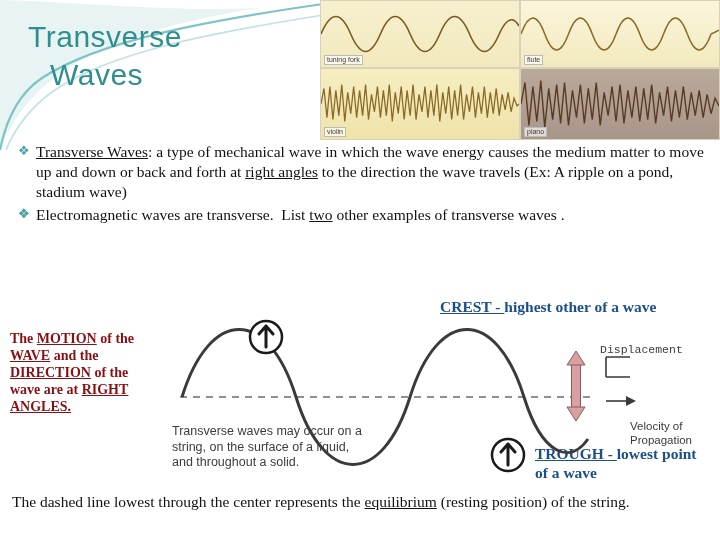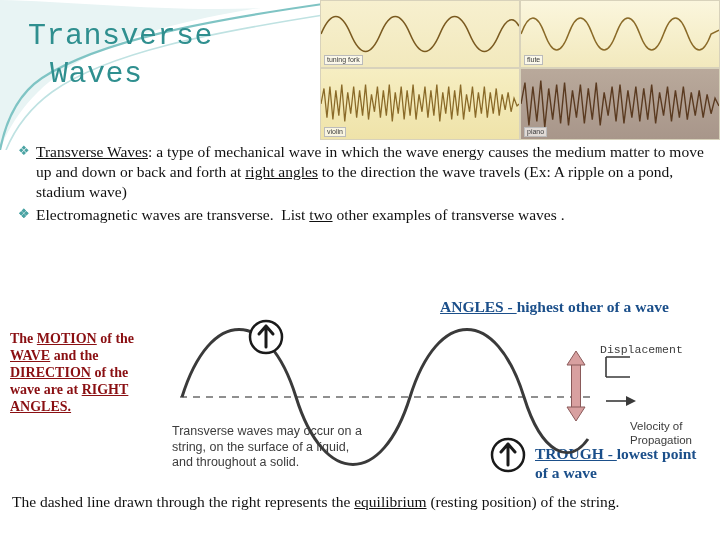--- a/index.html
+++ b/index.html
@@ -28,21 +28,21 @@
     width: 330px;
     height: 150px;
     pointer-events: none;
   }
   
   .title {
     position: absolute;
     left: 28px;
     top: 18px;
     width: 290px;
-    font-family: Liberation Mono, monospace;
+    font-family: Liberation Sans, sans-serif;
     font-size: 30px;
     color: #2f8f8f;
     line-height: 1.25;
     letter-spacing: 0.5px;
   }
   .title .l2 { display: block; padding-left: 22px; }
 
   
   .collage {
     position: absolute;
@@ -245,21 +245,21 @@
       <span class="mark">❖</span>
       <span>Electromagnetic waves are transverse.&nbsp; List <span class="u">two</span> other examples of transverse waves .</span>
     </div>
   </div>
 
   <div class="motion-block">
     <span>The <span class="u">MOTION</span> of the <span class="u">WAVE</span> and the <span class="u">DIRECTION</span> of the wave are at <span class="u">RIGHT ANGLES.</span></span>
   </div>
 
   <div class="crest-label">
-    <span class="u">ANGLES - </span><span>highest other of a wave</span>
+    <span class="u">CREST - </span><span>highest other of a wave</span>
   </div>
 
   <div class="trough-label">
     <span class="u">TROUGH - </span><span>lowest point of a wave</span>
   </div>
 
   <div class="diagram">
     <svg width="560" height="180" viewBox="0 0 560 180">
 
       <line x1="20" y1="82" x2="430" y2="82" stroke="#6b6b6b" stroke-width="1.6" stroke-dasharray="7,6"></line>
@@ -293,16 +293,16 @@
         <path d="M476,86 L466,81 L466,91 Z" fill="#3a3a3a"></path>
       </g>
     </svg>
   </div>
 
   <div class="dgram-note">Transverse waves may occur on a string, on the surface of a liquid, and throughout a solid.</div>
   <div class="disp-label">Displacement</div>
   <div class="velo-label">Velocity of Propagation</div>
 
   <div class="footer-text">
-    <span>The dashed line drawn through the right represents the </span><span class="u">equilibrium</span><span> (resting position) of the string.</span>
+    <span>The dashed line lowest through the center represents the </span><span class="u">equilibrium</span><span> (resting position) of the string.</span>
   </div>
 
 </div>
 
 </body></html>

